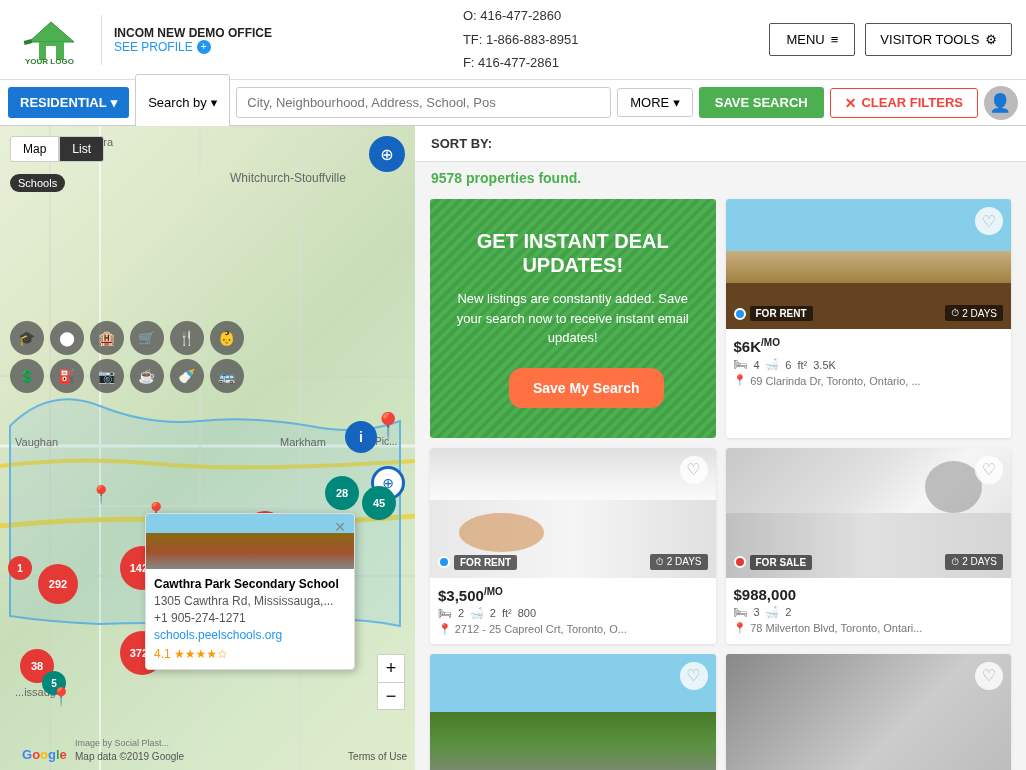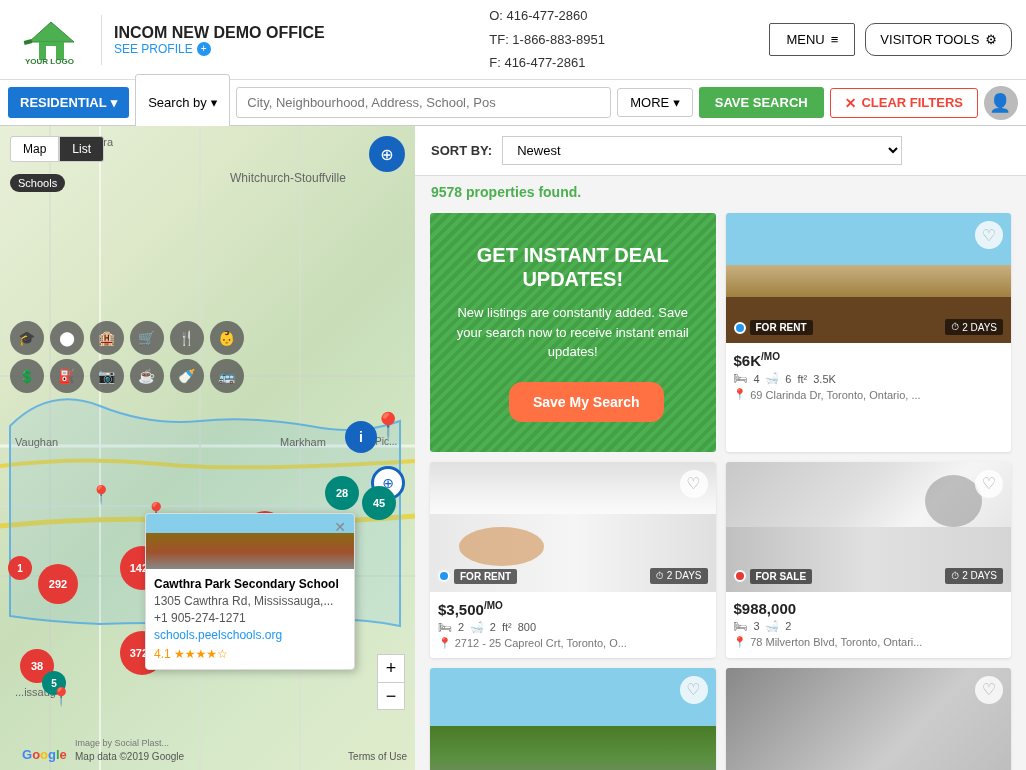--- a/index.html
+++ b/index.html
@@ -15,39 +15,39 @@
       <polygon points="10,30 32,10 55,30" fill="#4CAF50" stroke="#388E3C" stroke-width="1"></polygon>
       <rect x="20" y="30" width="25" height="18" fill="#4CAF50"></rect>
       <rect x="27" y="34" width="10" height="14" fill="#fff"></rect>
       <rect x="5" y="28" width="8" height="4" fill="#2E7D32" transform="rotate(-15,9,30)"></rect>
       <text x="6" y="52" font-size="8" font-weight="bold" fill="#2E7D32">YOUR LOGO</text>
     </svg>
   </div>
   <div style="width:1px;height:50px;background:#ddd;margin:0 12px;"></div>
 
   <div>
-    <div style="font-weight:bold;font-size:16px;color:#222;">INCOM NEW DEMO OFFICE</div>
+    <div style="font-weight:bold;font-size:12px;color:#222;">INCOM NEW DEMO OFFICE</div>
     <div style="color:#2196F3;font-size:12px;display:flex;align-items:center;gap:4px;cursor:pointer;">
       <span>SEE PROFILE</span>
       <span style="background:#2196F3;color:#fff;border-radius:50%;width:14px;height:14px;display:inline-flex;align-items:center;justify-content:center;font-size:10px;">+</span>
     </div>
   </div>
 
   <div style="margin:0 auto;font-size:13px;line-height:1.8;color:#333;">
     <div>O:  416-477-2860</div>
     <div>TF: 1-866-883-8951</div>
     <div>F:   416-477-2861</div>
   </div>
 
   <div style="display:flex;gap:10px;">
     <button style="border:1.5px solid #555;background:#fff;padding:8px 16px;cursor:pointer;font-size:13px;display:flex;align-items:center;gap:6px;border-radius:2px;">
       <span>MENU</span>
       <span>≡</span>
     </button>
-    <button style="border:1.5px solid #555;background:#fff;padding:8px 14px;cursor:pointer;font-size:13px;display:flex;align-items:center;gap:6px;border-radius:10px;">
+    <button style="border:1.5px solid #555;background:#fff;padding:8px 14px;cursor:pointer;font-size:13px;display:flex;align-items:center;gap:6px;border-radius:2px;">
       <span>VISITOR TOOLS</span>
       <span>⚙</span>
     </button>
   </div>
 </div>
 
 <div style="display:flex;align-items:center;background:#fff;border-bottom:1px solid #ccc;padding:5px 8px;height:46px;gap:6px;">
   <button style="background:#1976D2;color:#fff;border:none;padding:8px 12px;cursor:pointer;font-size:13px;font-weight:bold;border-radius:3px;display:flex;align-items:center;gap:4px;">
     <span>RESIDENTIAL</span>
     <span>▾</span>
@@ -193,23 +193,20 @@
       <div style="position:absolute;bottom:8px;right:8px;font-size:10px;color:#555;">Terms of Use</div>
 
       <div style="position:absolute;bottom:22px;left:75px;font-size:9px;color:#777;margin-top:7px;">Image by Social Plast...</div>
     </div>
   </div>
 
   <div style="flex:1;background:#f4f4f4;overflow-y:auto;">
 
     <div style="display:flex;align-items:center;padding:10px 16px;background:#fff;border-bottom:1px solid #ddd;gap:10px;">
       <span style="font-size:13px;font-weight:bold;color:#333;">SORT BY:</span>
-      <select style="border:1px solid #ccc;padding:5px 10px;font-size:13px;flex:1;max-width:400px;background:#fff;cursor:pointer;">
-        <option>Newest</option>
-      </select>
     </div>
 
     <div style="padding:8px 16px;color:#4CAF50;font-size:14px;font-weight:bold;">9578 properties found.</div>
 
     <div style="display:grid;grid-template-columns:1fr 1fr;gap:0;padding:0 10px 10px;">
 
       <div style="background:repeating-linear-gradient(135deg,#4CAF50 0px,#4CAF50 4px,#43A047 4px,#43A047 8px);margin:5px;border-radius:3px;padding:30px 20px;text-align:center;color:#fff;">
         <div style="font-size:20px;font-weight:bold;margin-bottom:12px;line-height:1.2;text-transform:uppercase;">GET INSTANT DEAL UPDATES!</div>
         <div style="font-size:13px;margin-bottom:20px;line-height:1.5;">New listings are constantly added. Save your search now to receive instant email updates!</div>
         <button style="background:#FF7043;color:#fff;border:none;padding:12px 24px;font-size:14px;font-weight:bold;border-radius:13px;cursor:pointer;margin-left:27px;">

